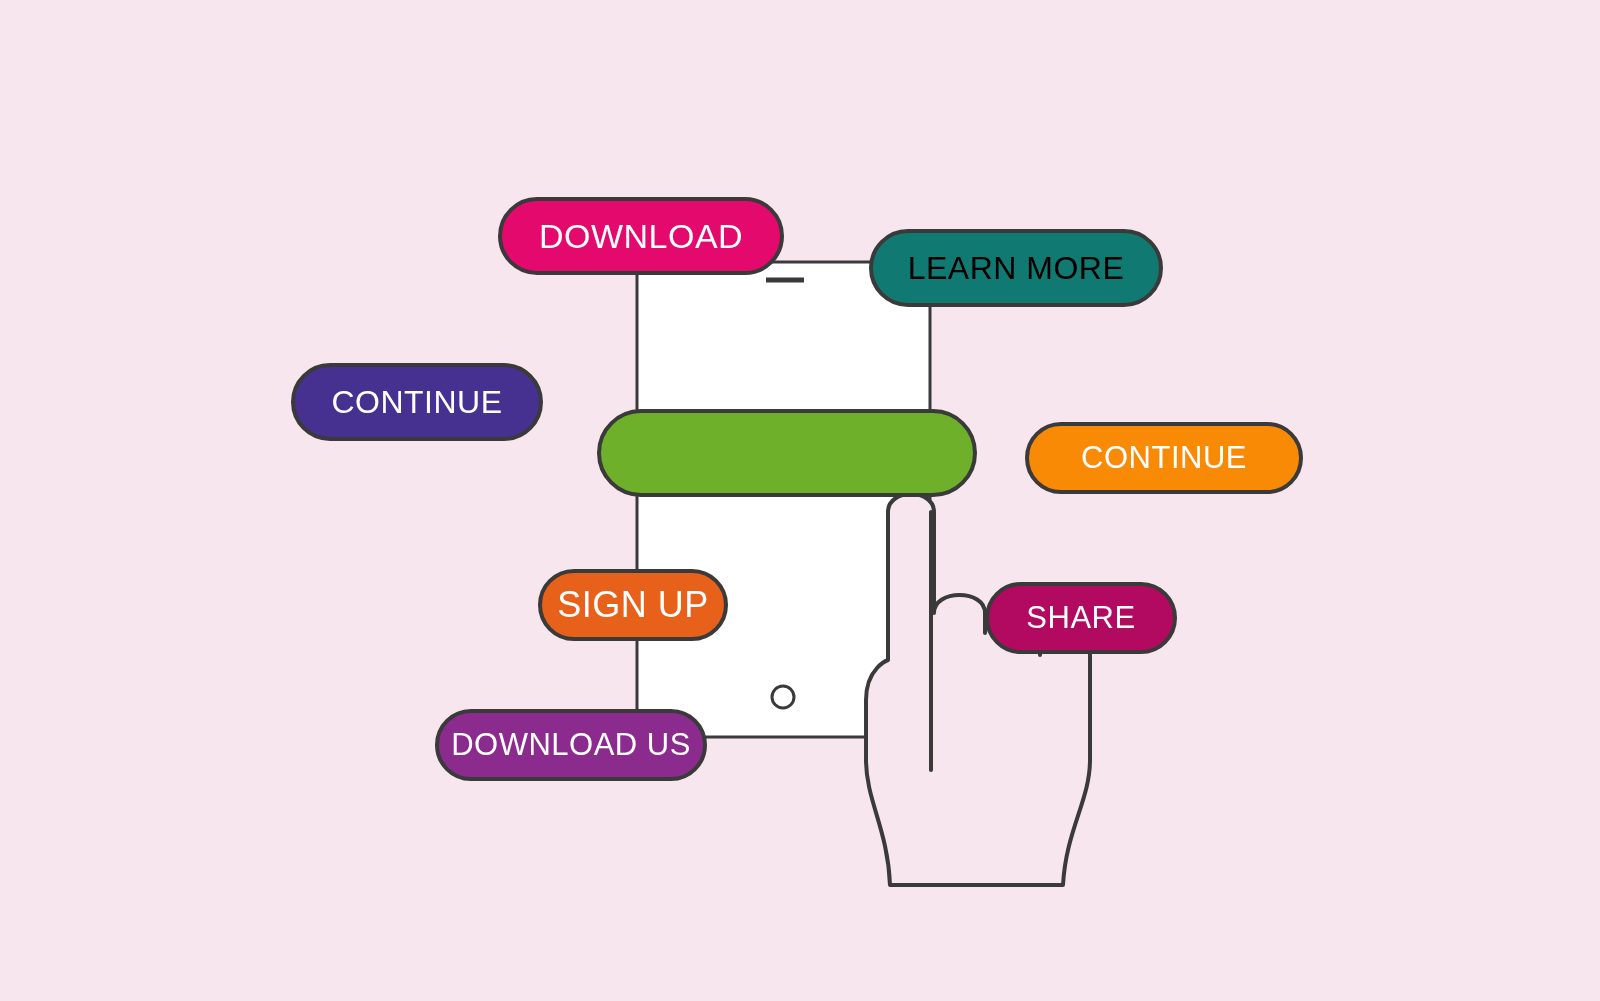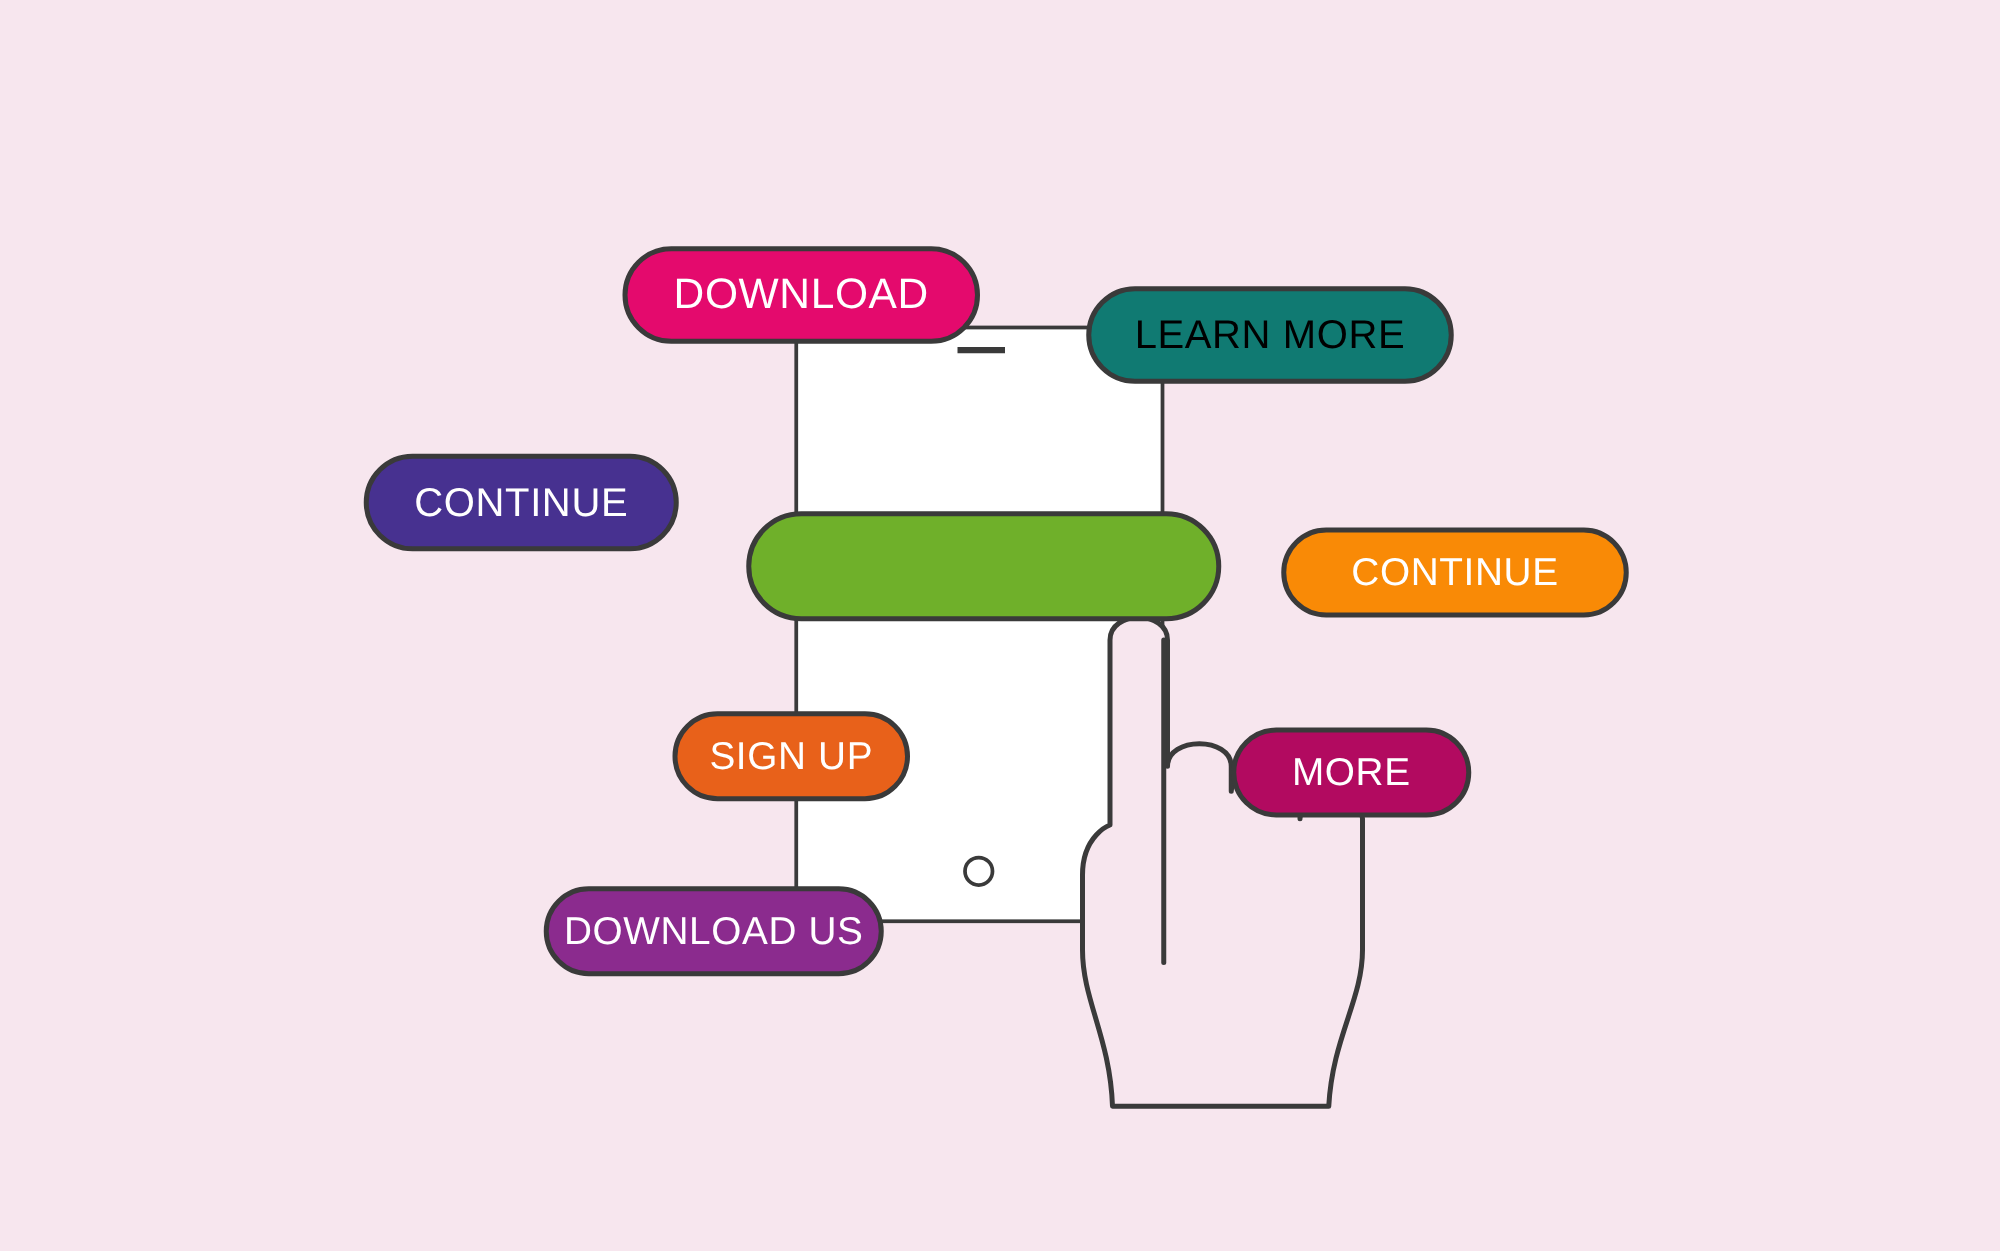--- a/index.html
+++ b/index.html
@@ -91,17 +91,17 @@
 
       <rect class="pill" id="pill-share" x="987" y="584" width="188" height="68" rx="34" ry="34" fill="#b20a60" stroke="#3a3a3a" stroke-width="4"></rect>
 
     </g>
   </svg>
 
   <span class="btn-label" id="lbl-download" style="left: 641px; top: 236px; font-size: 34px; color: rgb(255, 255, 255);">DOWNLOAD</span>
   <span class="btn-label" id="lbl-learn-more" style="left: 1016px; top: 268px; font-size: 32px; color: #000000;">LEARN MORE</span>
   <span class="btn-label" id="lbl-continue" style="left: 417px; top: 402px; font-size: 32px; color: rgb(255, 255, 255);">CONTINUE</span>
   <span class="btn-label" id="lbl-subscribe" style="left: 1164px; top: 458px; font-size: 31px; color: rgb(255, 255, 255);">CONTINUE</span>
-  <span class="btn-label" id="lbl-sign-up" style="left: 633px; top: 605px; font-size: 31px; color: rgb(255, 255, 255);">SIGN UP</span>
-  <span class="btn-label" id="lbl-share" style="left: 1081px; top: 618px; font-size: 31px; color: rgb(255, 255, 255);">MORE</span>
+  <span class="btn-label" id="lbl-sign-up" style="left: 633px; top: 605px; font-size: 36px; color: rgb(255, 255, 255);">SIGN UP</span>
+  <span class="btn-label" id="lbl-share" style="left: 1081px; top: 618px; font-size: 31px; color: rgb(255, 255, 255);">SHARE</span>
   <span class="btn-label" id="lbl-contact-us" style="left: 571px; top: 745px; font-size: 31px; color: rgb(255, 255, 255);">DOWNLOAD US</span>
 
 </div>
 
 </body></html>

